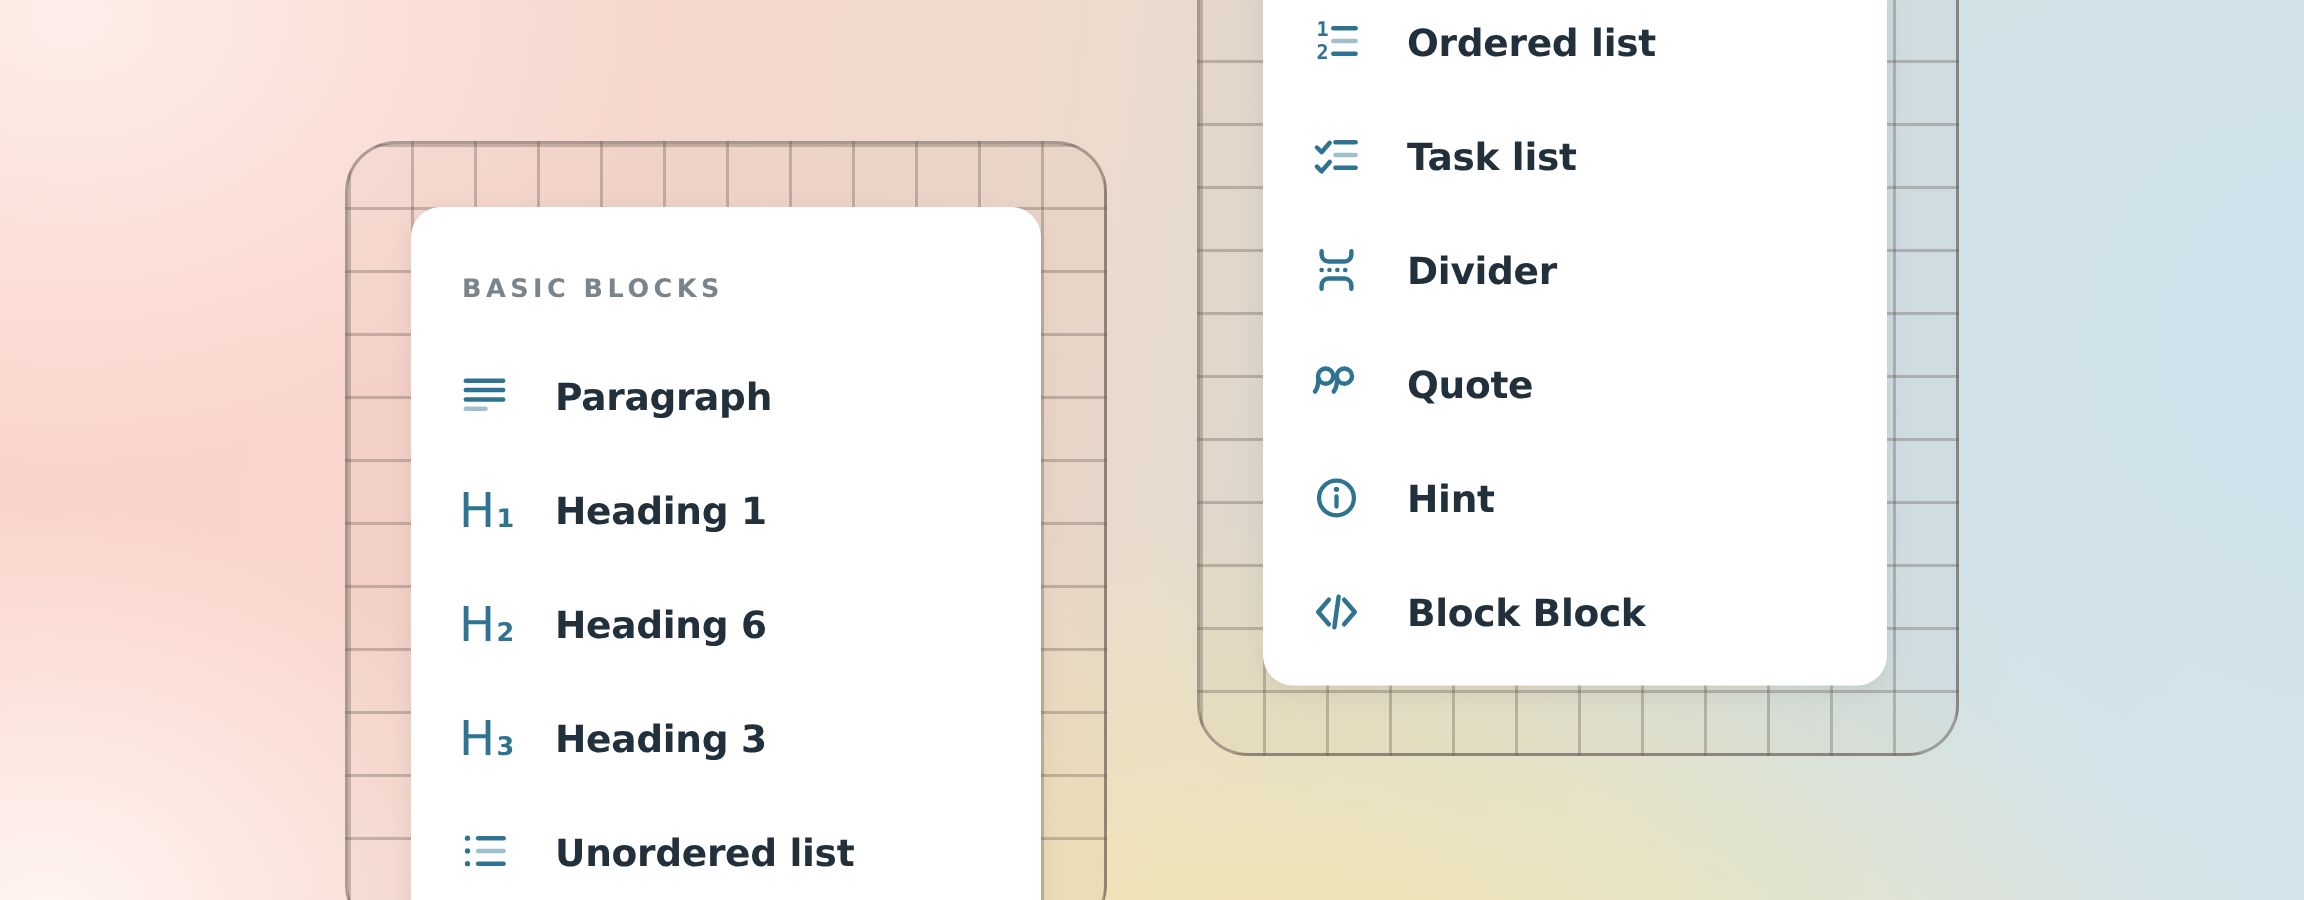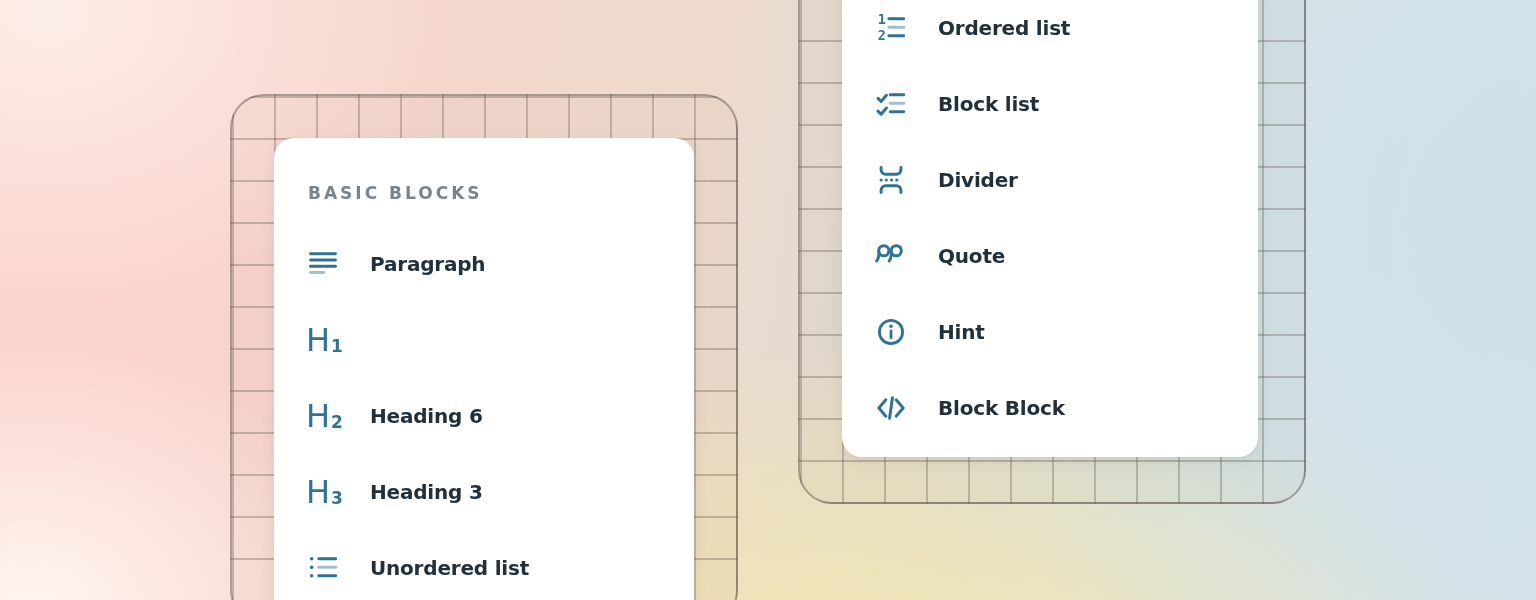--- a/index.html
+++ b/index.html
@@ -47,21 +47,21 @@
   .menu-item{
     display:flex;align-items:center;height:76px;padding-left:32px;cursor:pointer;
   }
   .icon{
     width:34px;height:34px;flex:0 0 34px;color:var(--teal);
     display:flex;align-items:center;justify-content:center;position:relative;
   }
   .icon svg{width:34px;height:34px;display:block;}
   .icon .lt{opacity:0.45;}
   .label{
-    margin-left:30px;font-size:20px;font-weight:700;color:var(--label);
+    margin-left:30px;font-size:25px;font-weight:700;color:var(--label);
     letter-spacing:-0.2px;white-space:nowrap;
   }
   .h-icon{align-items:flex-start;justify-content:flex-start;}
   .h-letter{font-size:32px;line-height:34px;font-weight:400;color:var(--teal);}
   .h-sub{font-size:17px;font-weight:700;color:var(--teal);position:relative;top:13px;margin-left:1px;}
   .ord-digit{font-family:"DejaVu Sans Mono","Liberation Mono",monospace;font-weight:700;font-size:9.5px;}
 </style>
 </head>
 <body>
 
@@ -81,20 +81,21 @@
       </svg>
     </span>
     <span class="label">Paragraph</span>
   </div>
 
   <div class="menu-item">
     <span class="icon h-icon">
       <span class="h-letter">H</span>
       <span class="h-sub">1</span>
     </span>
+    <span class="label">Heading 1</span>
   </div>
 
   <div class="menu-item">
     <span class="icon h-icon">
       <span class="h-letter">H</span>
       <span class="h-sub">2</span>
     </span>
     <span class="label">Heading 6</span>
   </div>
 
@@ -139,21 +140,21 @@
   <div class="menu-item">
     <span class="icon">
       <svg viewBox="0 0 24 24" fill="none" stroke="currentColor" stroke-width="2.1" stroke-linecap="round" stroke-linejoin="round">
         <path d="M2.8 8l2.2 2.2 3.8-4.4"></path>
         <path d="M2.8 17l2.2 2.2 3.8-4.4"></path>
         <path d="M11.5 5.5H21"></path>
           <path class="lt" d="M11.5 11.5H21"></path>
           <path d="M11.5 17.5H21"></path>
       </svg>
     </span>
-    <span class="label">Block list</span>
+    <span class="label">Task list</span>
   </div>
 
   <div class="menu-item">
     <span class="icon">
       <svg viewBox="0 0 24 24" fill="none" stroke="currentColor" stroke-width="2.1" stroke-linecap="round">
         <path d="M5 3.2v1.6a3.2 3.2 0 0 0 3.2 3.2h7.6a3.2 3.2 0 0 0 3.2-3.2V3.2"></path>
         <circle cx="5" cy="12" r="1.1" fill="currentColor" stroke="none"></circle>
         <circle cx="8.7" cy="12" r="1.1" fill="currentColor" stroke="none"></circle>
         <circle cx="12.4" cy="12" r="1.1" fill="currentColor" stroke="none"></circle>
         <circle cx="16.1" cy="12" r="1.1" fill="currentColor" stroke="none"></circle>

